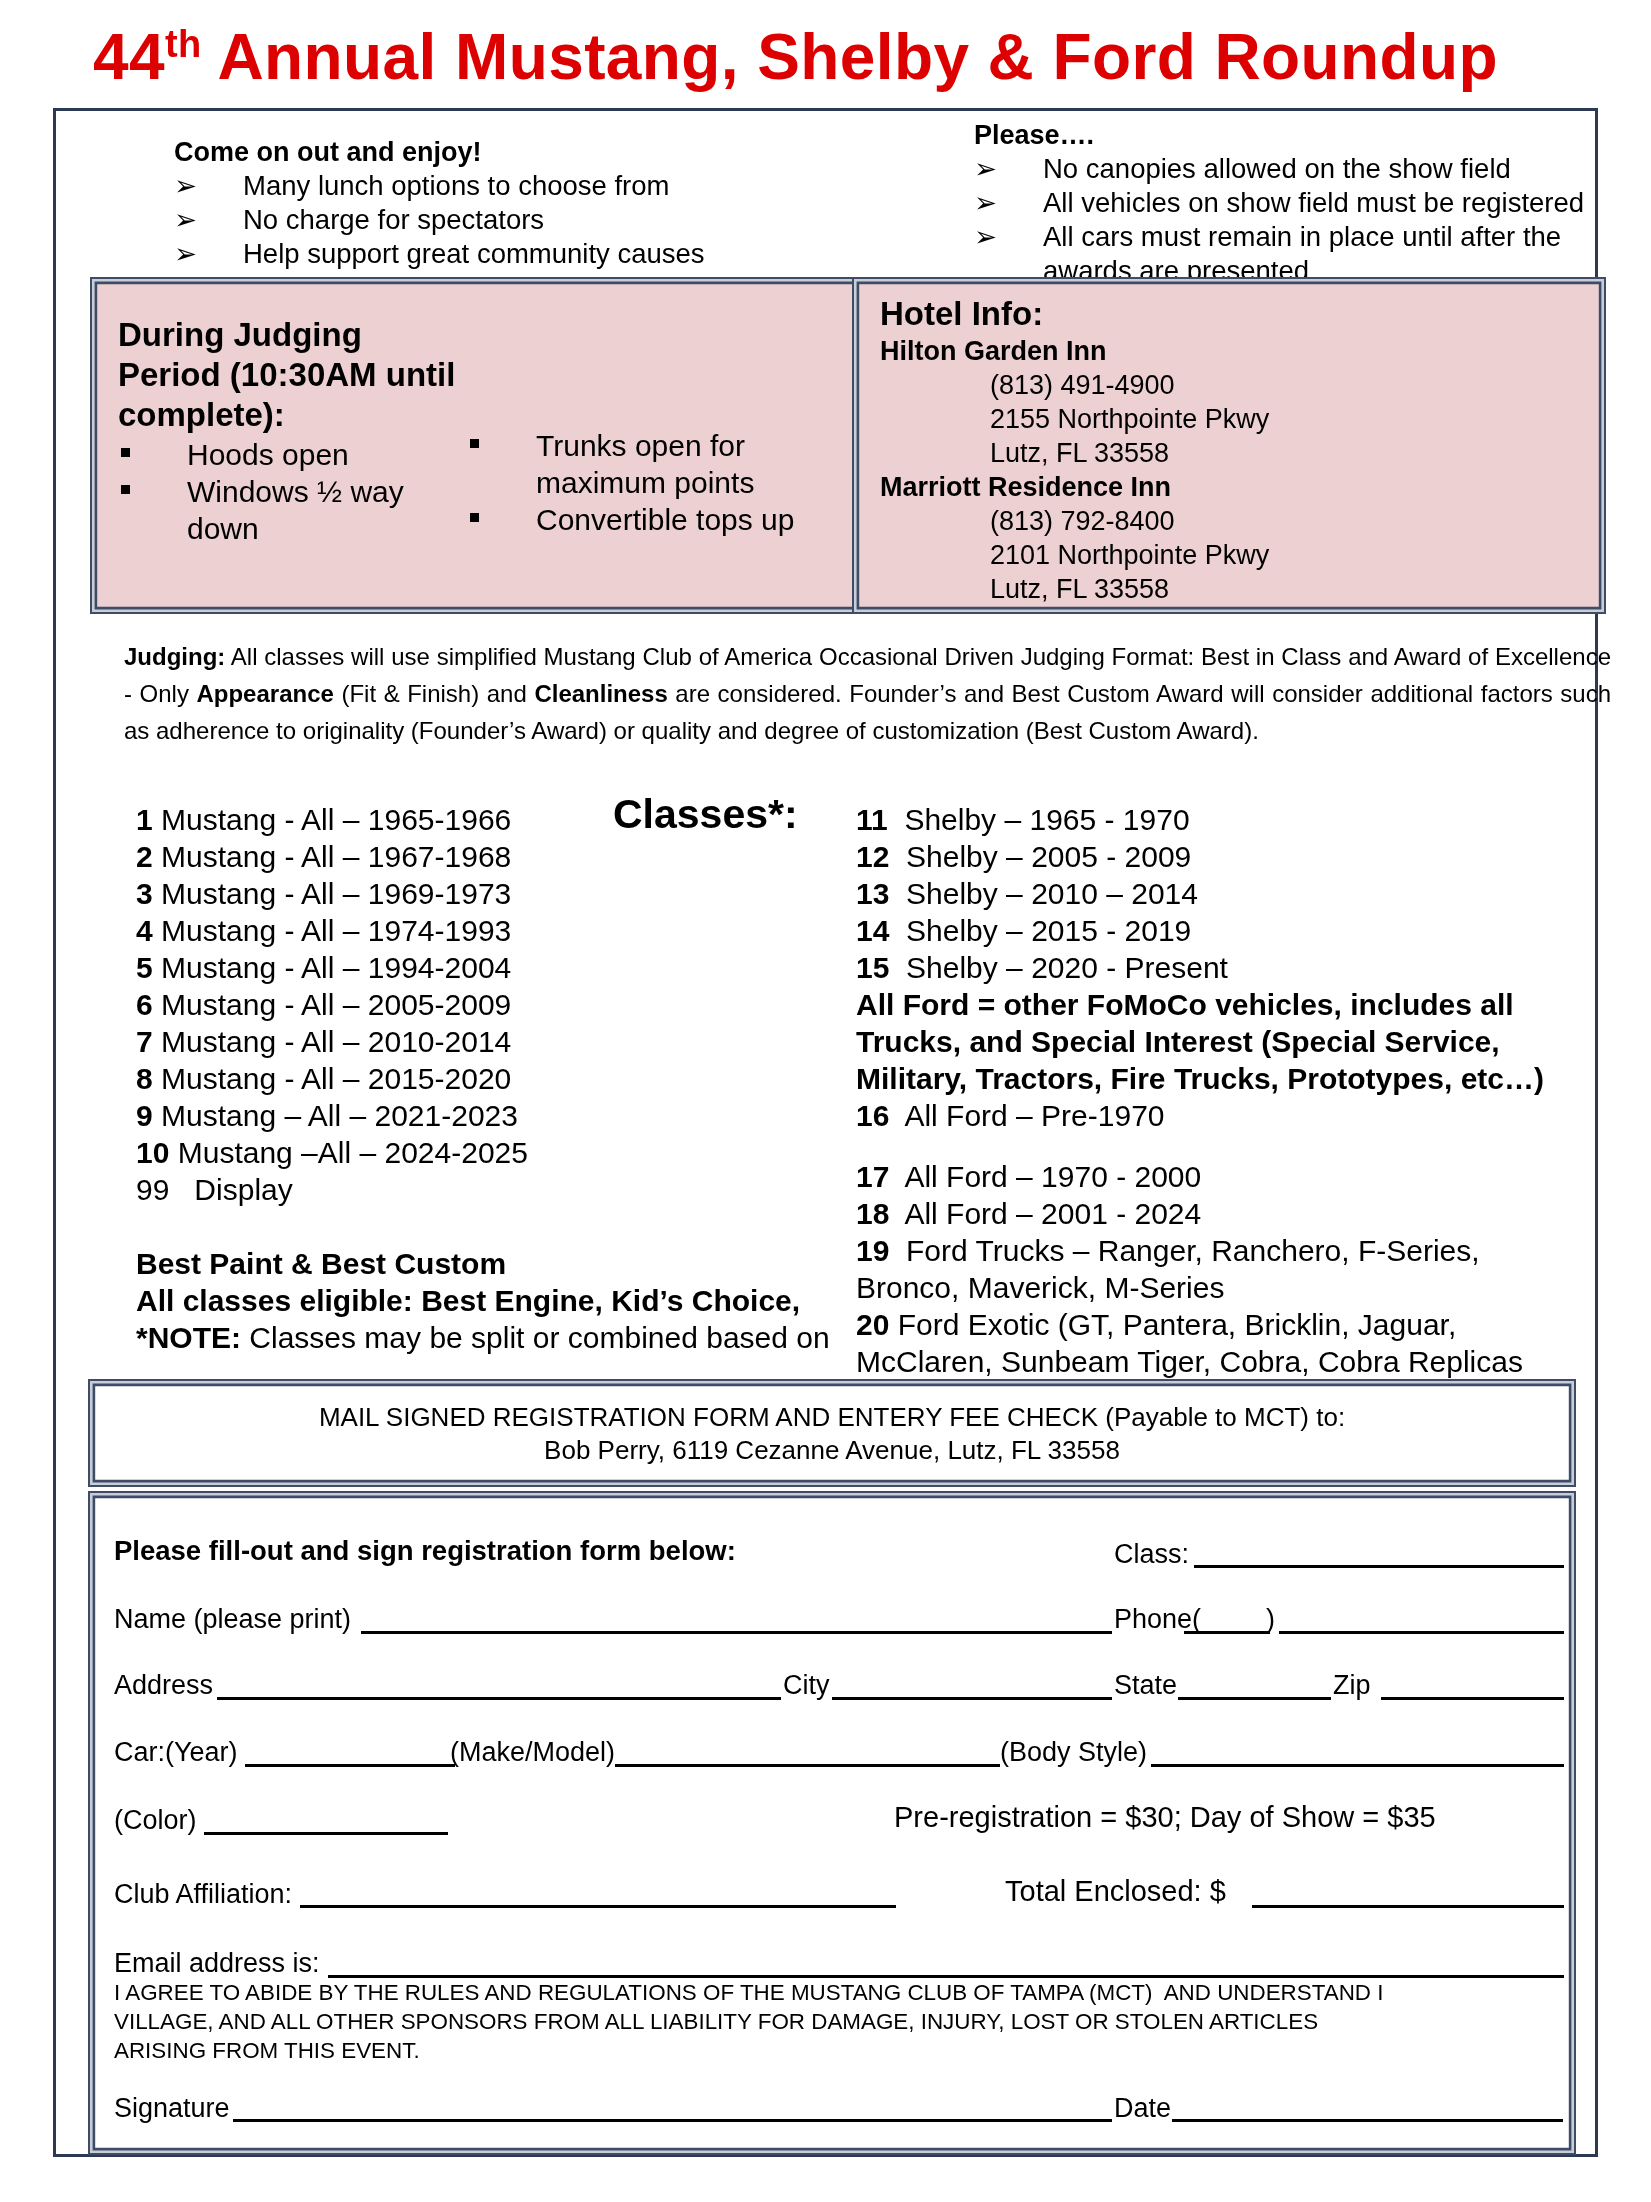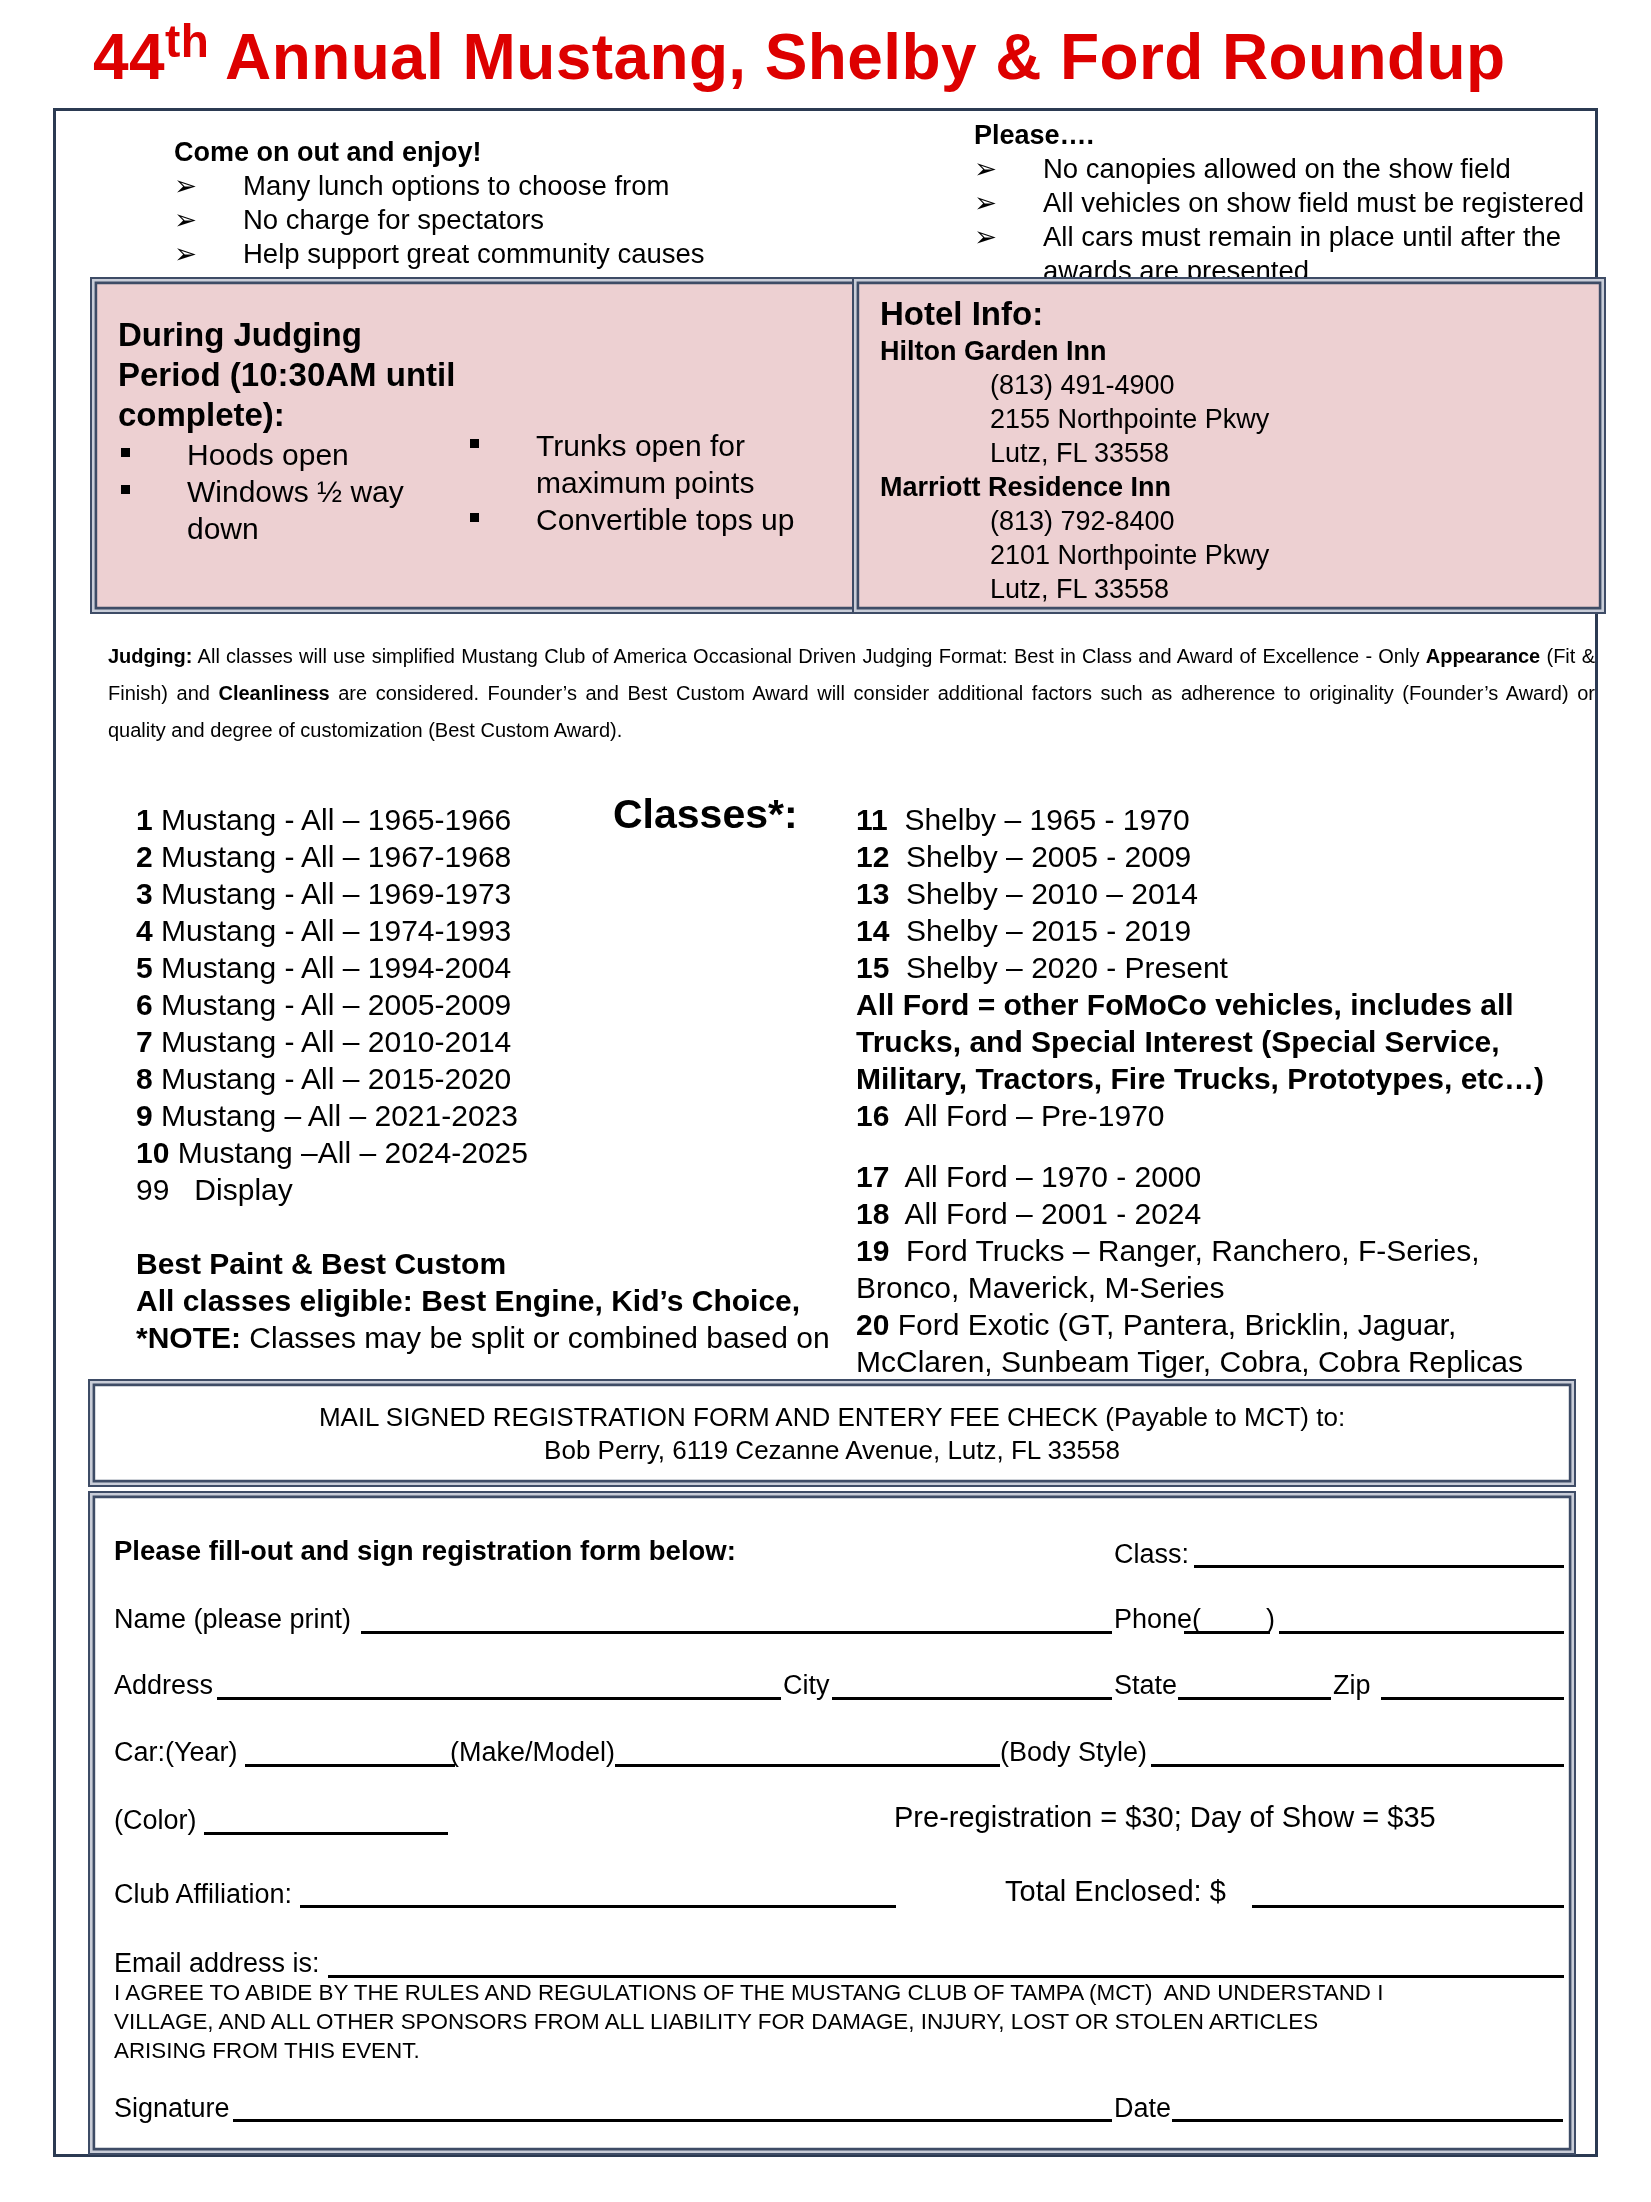--- a/index.html
+++ b/index.html
@@ -5,21 +5,21 @@
   * { box-sizing: border-box; margin: 0; padding: 0; }
   html, body { width: 1652px; height: 2203px; background: #ffffff; }
   body { position: relative; font-family: "Liberation Sans", sans-serif; color: #000; overflow: hidden; }
 
   .title {
     position: absolute; left: 93px; top: 19px; width: 1531px;
     font-family: "Liberation Sans", sans-serif; font-weight: bold;
     font-size: 64px; line-height: 77px; color: #dd0000; white-space: nowrap;
     letter-spacing: 0.4px;
   }
-  .title sup { font-size: 46px; vertical-align: 22.4px; line-height: 0; }
+  .title sup { font-size: 38px; vertical-align: 22.4px; line-height: 0; }
 
   .outer-frame {
     position: absolute; left: 53px; top: 108px; width: 1545px; height: 2049px;
     border: 3.4px solid #2b3a52;
   }
 
   .abs { position: absolute; }
   .txt { font-size: 27.5px; line-height: 34px; white-space: nowrap; }
   .bold { font-weight: bold; }
 
@@ -32,22 +32,22 @@
     border: 2.6px solid #3e4c66;
     box-shadow: inset 0 0 0 2.6px #c9cdd8, inset 0 0 0 5.2px #3e4c66;
   }
   .pink-box-inner { position: absolute; }
 
   .sq-list { list-style: none; }
   .sq-list li { position: relative; padding-left: 69px; }
   .sq-list li .sq { position: absolute; left: 3.4px; top: 12px; width: 8.6px; height: 8.6px; background: #000; }
 
   .judging {
-    position: absolute; left: 108px; top: 638px; width: 1487px;
-    font-size: 20px; line-height: 37px; text-align: justify;
+    position: absolute; left: 124px; top: 638px; width: 1487px;
+    font-size: 24px; line-height: 37px; text-align: justify;
   }
   .judging p { text-align: justify; text-align-last: left; }
 
   .class-row { font-size: 30px; line-height: 37px; white-space: nowrap; }
   .classes-heading { font-size: 41px; font-weight: bold; line-height: 43px; }
 
   .double-box {
     position: absolute; background: #fff;
     border: 2.6px solid #3e4c66;
     box-shadow: inset 0 0 0 2.6px #c9cdd8, inset 0 0 0 5.2px #3e4c66;

